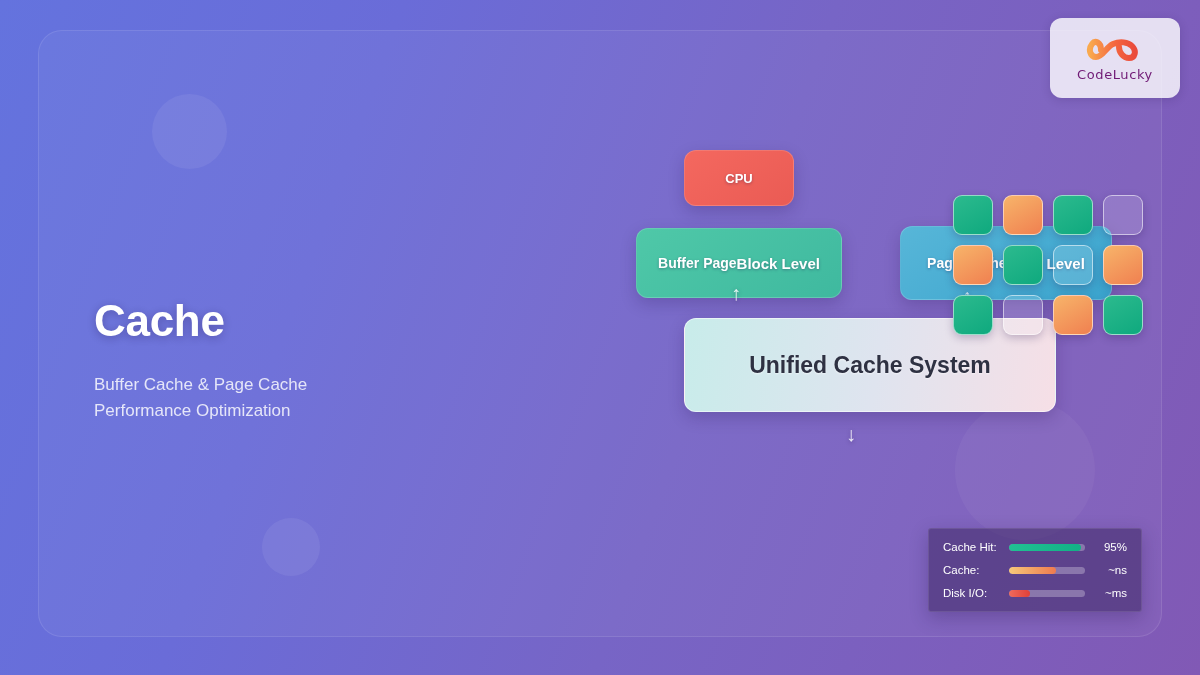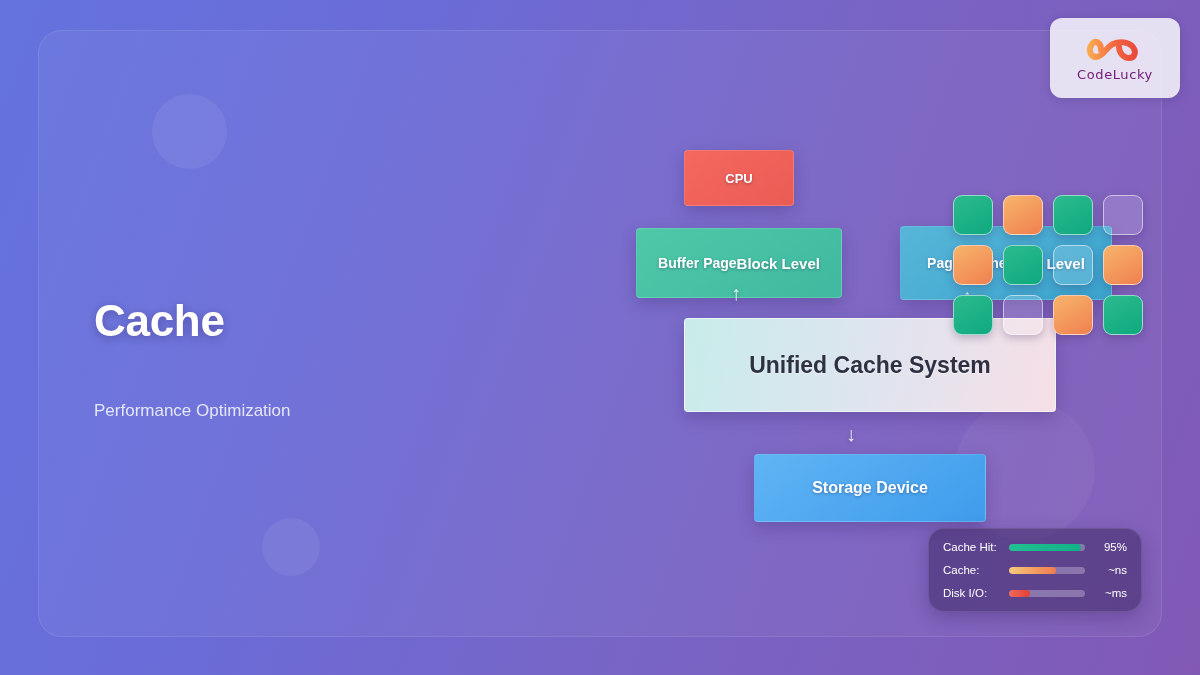--- a/index.html
+++ b/index.html
@@ -46,21 +46,21 @@
   }
   #hero .sub {
     margin-top:24px; font-size:17px; line-height:26px;
     color:rgba(255,255,255,0.82); font-weight:normal;
   }
 
   
   #diagram { position:absolute; left:0; top:0; width:1200px; height:675px; }
 
   .node {
-    position:absolute; border-radius:4px;
+    position:absolute; border-radius:12px;
     display:flex; align-items:center; justify-content:center;
     color:#fff; font-weight:bold; text-align:center;
     box-shadow:0 6px 16px rgba(40,20,80,0.22);
     border:1px solid rgba(255,255,255,0.16);
   }
   .node .lbl { text-shadow:0 1px 3px rgba(30,15,70,0.35); }
   .node .sublbl { font-size:15px; font-weight:bold; text-shadow:0 1px 3px rgba(30,15,70,0.35); }
 
   #cpu {
     left:684px; top:150px; width:110px; height:56px; font-size:13px;
@@ -103,21 +103,21 @@
     border-radius:9px; border:1px solid rgba(255,255,255,0.55);
     box-shadow:0 3px 9px rgba(40,20,80,0.25);
   }
   .c-green  { background:linear-gradient(150deg,#2cba8e,#0fa97e); }
   .c-orange { background:linear-gradient(150deg,#f7b46a,#f08050); }
   .c-empty  { background:rgba(255,255,255,0.14); }
 
   
   #stats {
     position:absolute; left:928px; top:528px; width:214px; height:84px;
-    border-radius:16px; background:rgba(62,40,100,0.55);
+    border-radius:3px; background:rgba(62,40,100,0.55);
     border:1px solid rgba(255,255,255,0.10);
     padding:12px 14px; display:flex; flex-direction:column; justify-content:space-between;
     box-shadow:0 6px 18px rgba(30,15,70,0.25);
   }
   .stat-row { display:flex; align-items:center; gap:8px; }
   .stat-label { font-size:11.5px; color:#ffffff; width:58px; flex:none; }
   .stat-track {
     flex:1 1 auto; height:7px; border-radius:4px;
     background:rgba(255,255,255,0.28); overflow:hidden;
   }
@@ -150,21 +150,21 @@
   </svg>
   <div class="wordmark">CodeLucky</div>
 </div>
 
 <div id="hero">
   <h1>
     <br>
     <span>Cache</span>
   </h1>
   <div class="sub">
-    <br>
+    <span>Buffer Cache &amp; Page Cache</span><br>
     <span>Performance Optimization</span>
   </div>
 </div>
 
 <div id="diagram">
 
   <div class="node" id="cpu">
     <span class="lbl">CPU</span>
   </div>
 
@@ -175,23 +175,20 @@
 
   <div class="node" id="page-cache">
     <span class="lbl">Page Cache</span>
       <span class="sublbl">Page Level</span>
   </div>
 
   <div class="node" id="unified">
     <span class="lbl">Unified Cache System</span>
   </div>
 
-  <div class="node" id="storage">
-    <span class="lbl">Storage Device</span>
-  </div>
 
   <div class="arrow" id="arrow-up">↑</div>
   <div class="arrow" id="arrow-grid">↑</div>
   <div class="arrow" id="arrow-down">↓</div>
 
   <div id="memgrid">
       <div class="cell c-green"></div>
       <div class="cell c-orange"></div>
       <div class="cell c-green"></div>
       <div class="cell c-empty"></div>

